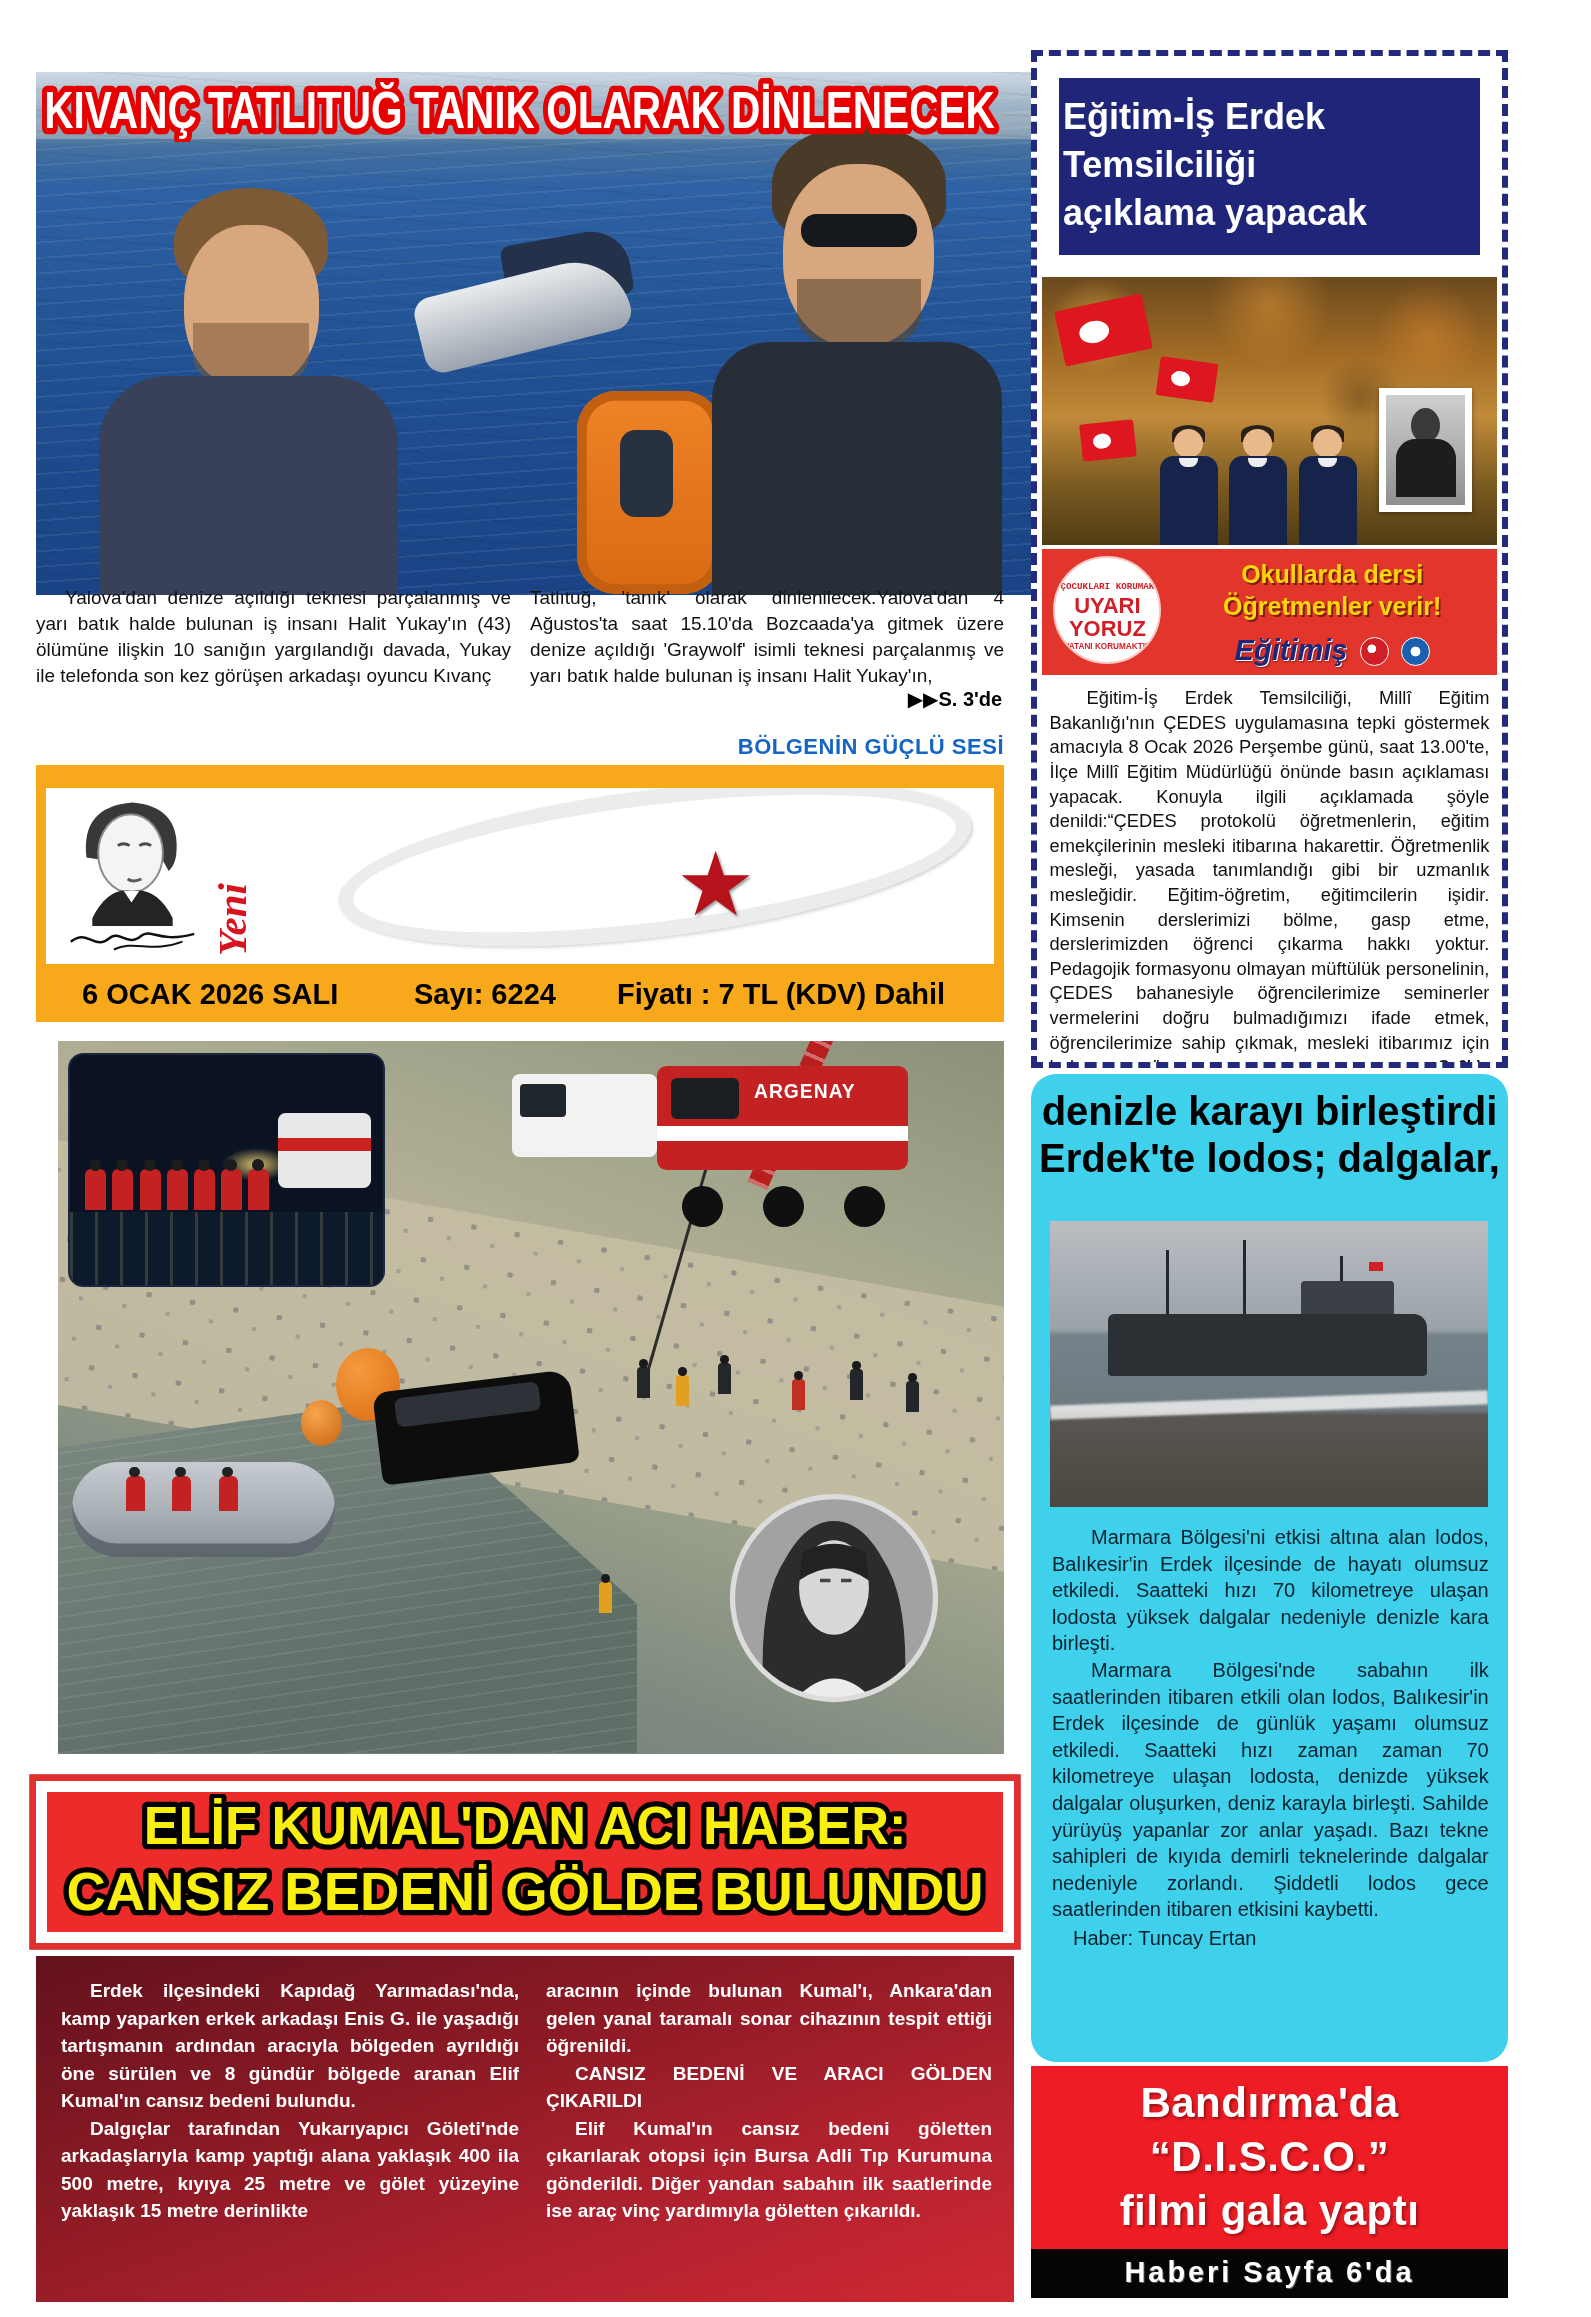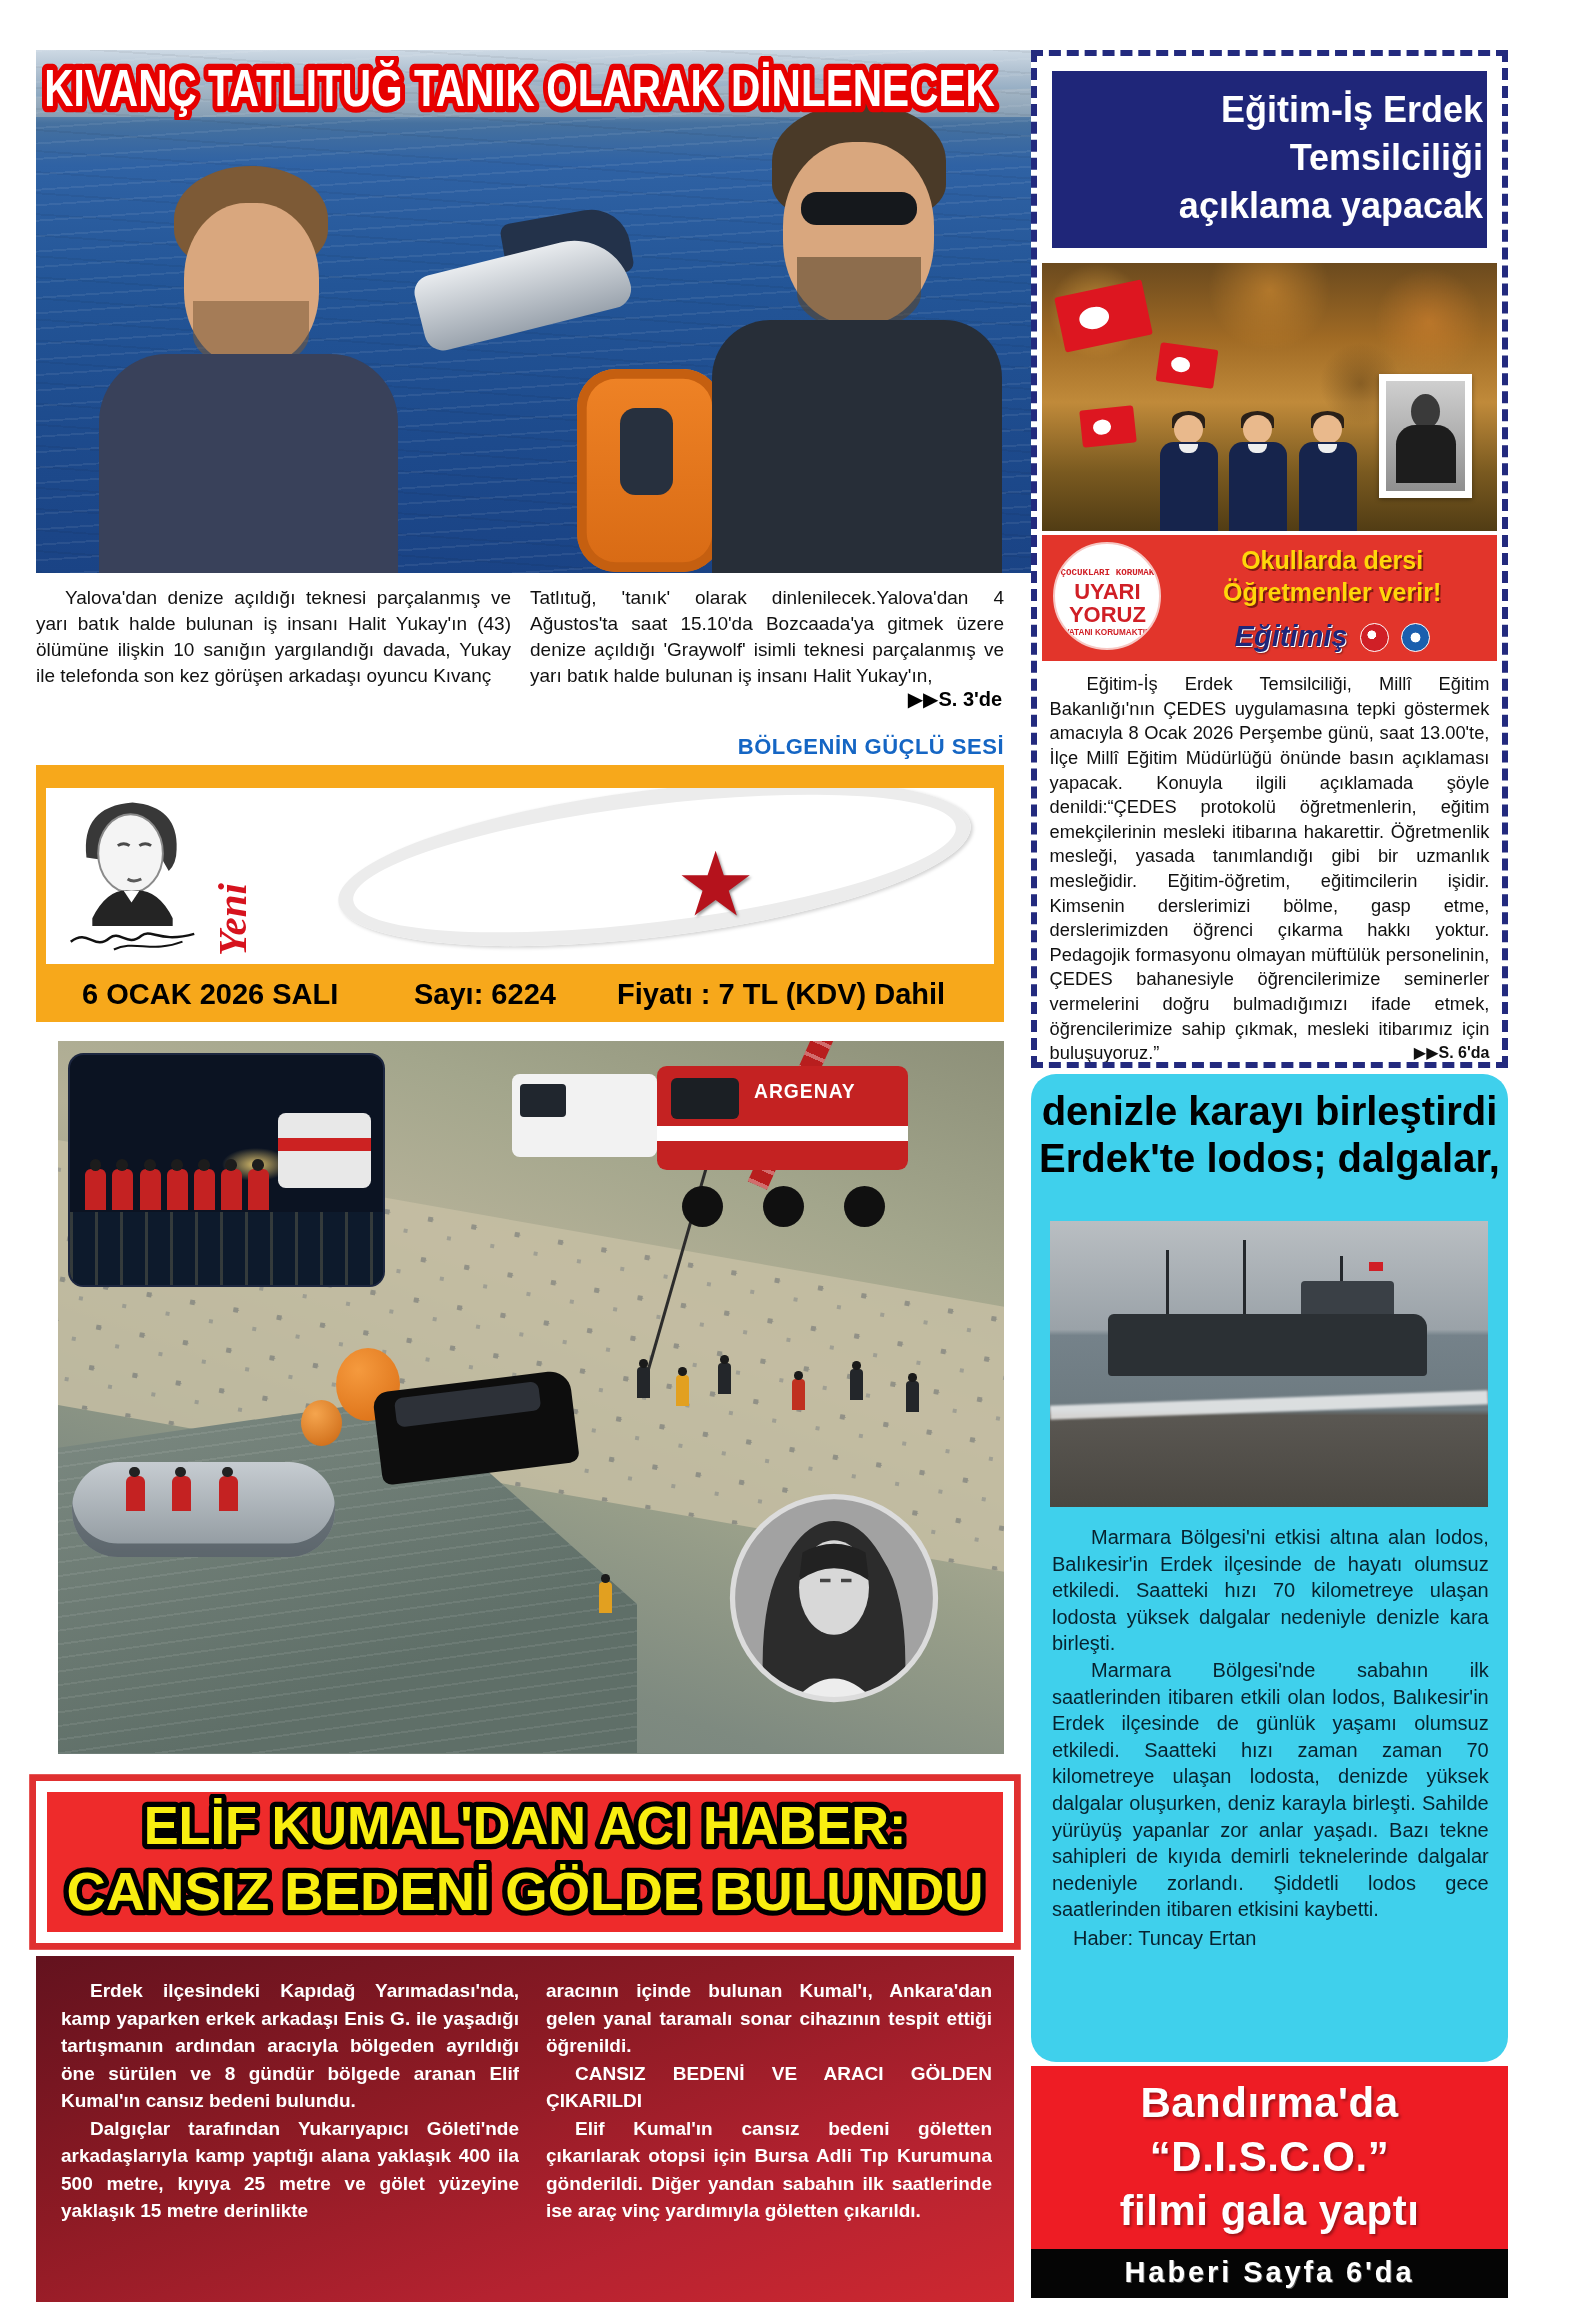--- a/index.html
+++ b/index.html
@@ -1,21 +1,21 @@
 <!DOCTYPE html>
 <html><head>
 <meta charset="utf-8">
 <style>
   html,body{margin:0;padding:0;background:#fff;}
   #page{position:relative;width:1591px;height:2317px;background:#fff;overflow:hidden;
         font-family:"Liberation Sans","DejaVu Sans",sans-serif;}
   #page *{box-sizing:border-box;}
 
   
-  .ts-photo{position:absolute;left:36px;top:50px;width:1084px;height:523px;overflow:hidden;
+  .ts-photo{position:absolute;left:36px;top:72px;width:1084px;height:523px;overflow:hidden;
     background:linear-gradient(180deg,#cdd9e4 0%,#aabccd 5%,#8aa6bf 9%,#46719f 14%,#2f62a4 22%,#235597 45%,#1d4a8c 75%,#1a4385 100%);}
   .ts-mountains{position:absolute;left:0;top:17.4px;width:100%;height:50px;
     background:linear-gradient(180deg,#b6c3cf,#93a7b8);opacity:.8;
     clip-path:polygon(0 60%,12% 30%,25% 55%,40% 20%,55% 60%,68% 25%,82% 50%,100% 35%,100% 100%,0 100%);}
   .ts-waves{position:absolute;inset:0;
     background:repeating-linear-gradient(176deg,rgba(255,255,255,.07) 0 1.9px,transparent 1.9px 15.4px),
                repeating-linear-gradient(4deg,rgba(0,0,0,.05) 0 1.9px,transparent 1.9px 21px);}
   .man-left{position:absolute;left:53px;top:116px;width:319px;height:415px;}
   .ml-hair{position:absolute;left:85px;top:0;width:154px;height:106px;border-radius:50% 50% 40% 40%;background:#7d5a36;}
   .ml-face{position:absolute;left:95px;top:37px;width:135px;height:164px;border-radius:46%;background:#d9a77e;}
@@ -120,21 +120,21 @@
   .kumal{position:absolute;left:36px;top:1956px;width:978px;height:346px;overflow:hidden;color:#fff;
     background:linear-gradient(160deg,#63121e 0%,#8c1a24 38%,#b52230 72%,#ce2830 100%);}
   .k-col{position:absolute;top:21px;bottom:13.5px;overflow:hidden;}
   .k1{left:25px;width:458px;} .k2{left:510px;width:446px;}
   .k-col p{margin:0;font-weight:bold;font-size:19px;line-height:27.5px;text-align:justify;}
   .k-col p.ind{text-indent:29px;}
 
   
   .egitim{position:absolute;left:1031px;top:50px;width:477px;height:1018px;background:#fff;
     border:6.8px dashed #232a7e;overflow:hidden;}
-  .eg-header{margin:15px;background:#1f2679;color:#fff;text-align:right;padding:15.4px 3.9px 17.4px;}
+  .eg-header{margin:22px;background:#1f2679;color:#fff;text-align:left;padding:15.4px 3.9px 17.4px;}
   .eg-header div{font-weight:bold;font-size:36px;line-height:48px;}
   .eg-photo{position:relative;margin:1.9px 4.8px 0;height:268px;overflow:hidden;
     background:linear-gradient(180deg,#6b4a1e,#a06a24 28%,#c08a3a 52%,#7a5a20 78%,#513c14);}
   .eg-photo .foliage{position:absolute;inset:0;
     background-image:radial-gradient(circle 68px at 12% 18%,rgba(255,190,80,.5),transparent 70%),
       radial-gradient(circle 87px at 50% 10%,rgba(255,170,60,.4),transparent 70%),
       radial-gradient(circle 77px at 85% 22%,rgba(230,140,50,.45),transparent 70%),
       radial-gradient(circle 58px at 70% 45%,rgba(90,60,20,.5),transparent 70%);}
   .kid{position:absolute;bottom:0;width:62px;height:116px;}
   .kid .head{position:absolute;left:16.4px;top:0;width:29px;height:29px;border-radius:50%;background:#e9b98c;}

